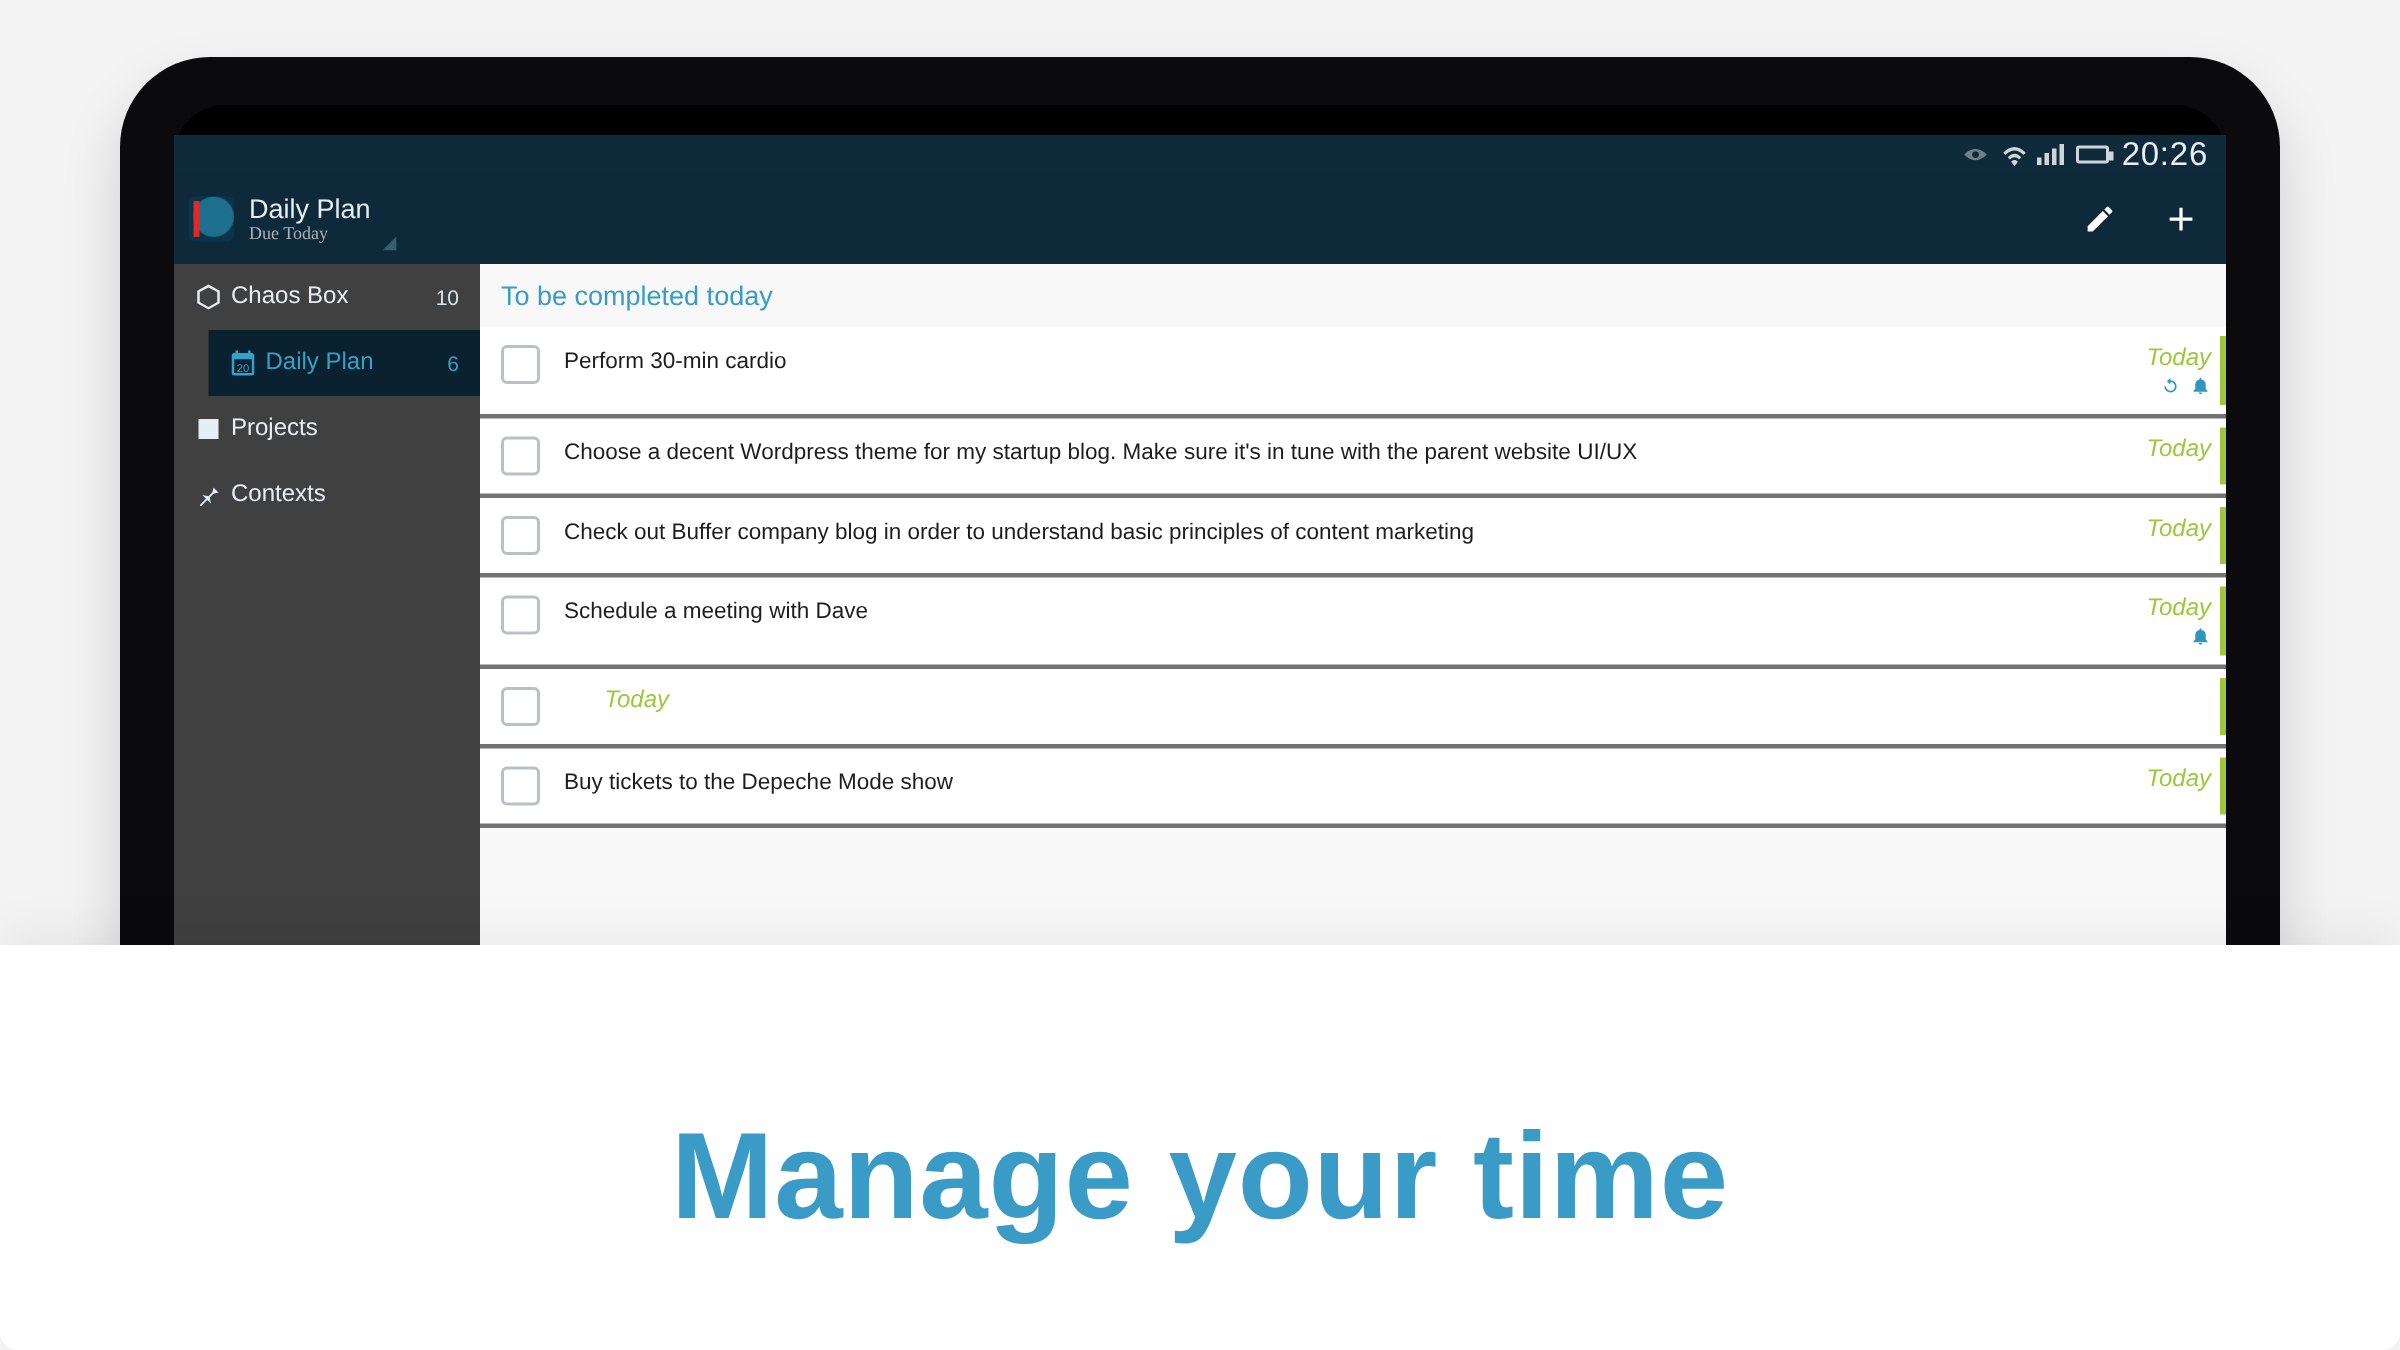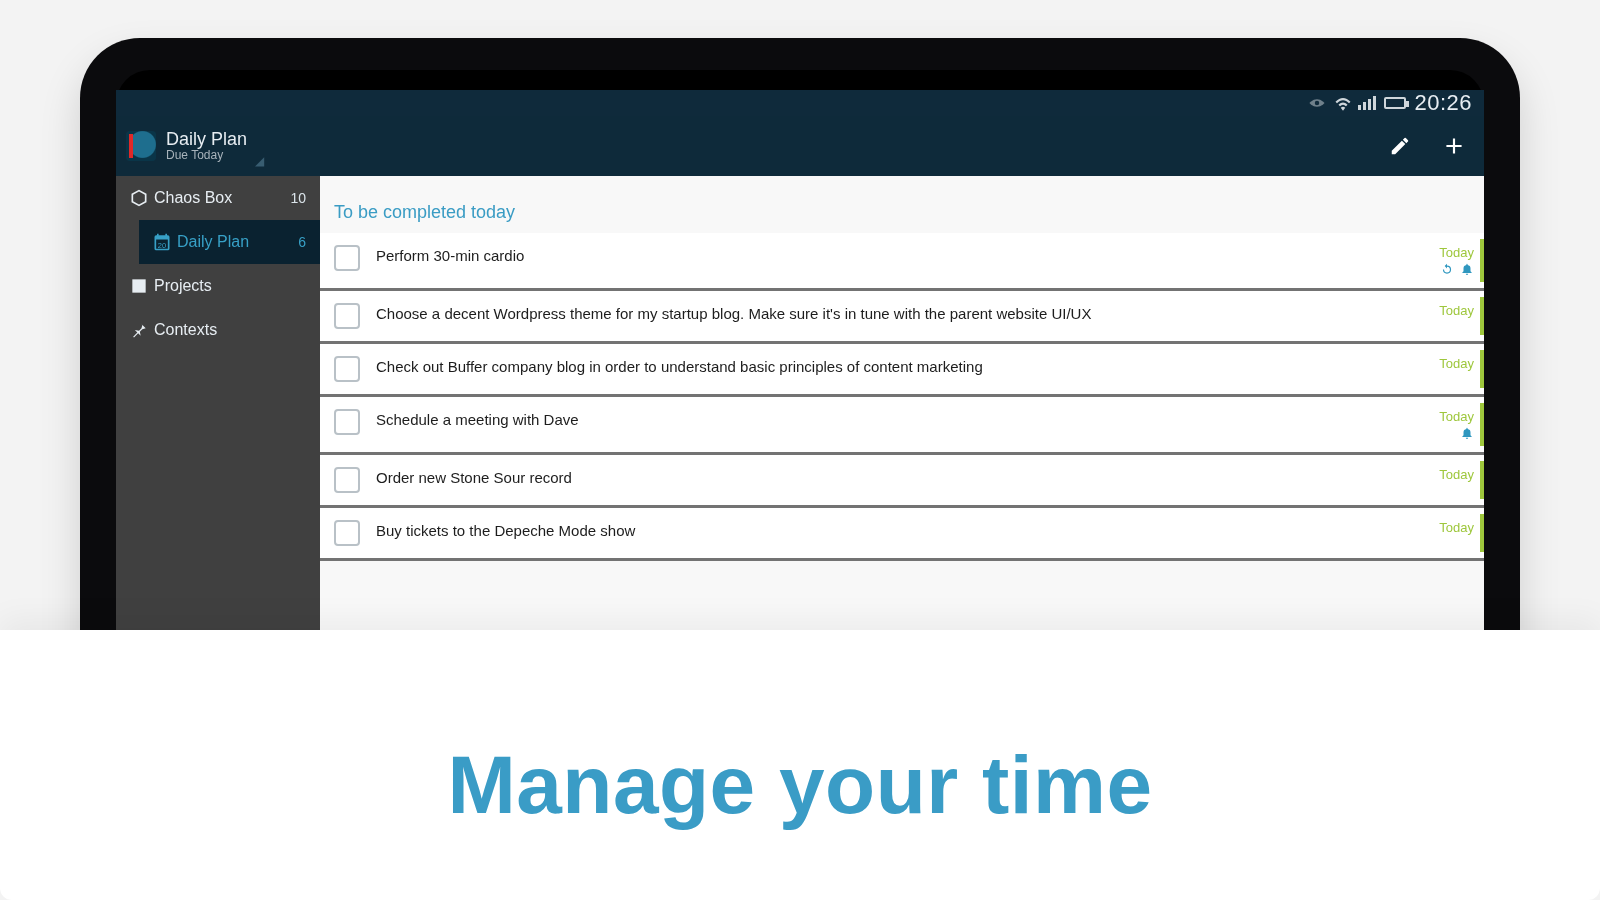--- a/index.html
+++ b/index.html
@@ -71,21 +71,21 @@
   }
   .app-logo {
     width:30px; height:30px; margin:0 10px 0 4px;
     background: radial-gradient(circle at 55% 45%, #1e6e8e 0 55%, #0a3548 60% 100%);
     border-radius:4px;
     position:relative;
   }
   .app-logo::before{content:""; position:absolute; left:3px; top:3px; width:4px; height:24px; background:#e02828;}
   .header-titles { line-height:1.1; }
   .header-title { font-size:18px; }
-  .header-sub { font-size:12px; color:#a8b3bb; }
+  .header-sub { font-size:12px; color:#a8b3bb;font-family:Liberation Serif, serif; }
   .header-drop { margin-left:8px; color:#385d71; font-size:12px; align-self:flex-end; margin-bottom:8px;}
   .header-actions { margin-left:auto; display:flex; gap:26px; padding-right:16px; color:#fff; }
   .header-btn { width:28px; height:28px; display:flex; align-items:center; justify-content:center; cursor:pointer; }
 
   
   .app-body {
     position:absolute; left:0; right:0; top:86px; bottom:0;
     display:flex;
   }
 
@@ -100,36 +100,36 @@
   .side-item .icon-slot { width:30px; display:flex; justify-content:center; }
   .side-item .count { margin-left:auto; font-size:14px; color:#dbe4ea; }
   .side-item.active { background:#0a2230; color:#37a0c6;margin-left:23px; }
   .side-item.active .count { color:#37a0c6; }
 
   .content {
     flex:1; background:#f8f8f8; display:flex; flex-direction:column;
   }
   .section-header {
     height:42px; display:flex; align-items:center; padding-left:14px;
-    color:#3a9cc4; font-size:18px; background:#f8f8f8;margin-top:15px;
+    color:#3a9cc4; font-size:18px; background:#f8f8f8;
   }
   .task-list { background:#fff; }
   .task-item {
     display:flex; align-items:flex-start;
     min-height:52px; padding:12px 10px 12px 14px;
     border-bottom:3px solid #737373;
     position:relative;
   }
   .task-check {
     width:26px; height:26px; border:2px solid #b9c1c7; border-radius:4px;
     margin-right:16px; flex-shrink:0; background:#fff;
   }
   .task-text { font-size:15px; color:#1d1d1d; line-height:1.45; padding-right:100px; flex:1; }
   .task-right { display:flex; flex-direction:column; align-items:flex-end; min-width:70px; }
-  .due-label { color:#9ec73c; font-size:13px; font-weight:500; }
+  .due-label { color:#9ec73c; font-size:16px; font-weight:500;font-style:italic; }
   .task-icons { display:flex; gap:6px; color:#2f97bf; margin-top:2px; }
   .stripe { position:absolute; right:0; top:6px; bottom:6px; width:4px; background:#9ec73c; }
 
   
   .caption-bar {
     position:absolute; left:0; right:0; bottom:0; height:270px;
     background:#ffffff;
     display:flex; align-items:center; justify-content:center;
     box-shadow: 0 -10px 30px rgba(0,0,0,.05);
   }
@@ -291,21 +291,20 @@
                     <svg width="14" height="14" viewBox="0 0 24 24">
                       <path fill="#2f97bf" d="M12 22a2 2 0 002-2h-4a2 2 0 002 2zm6-6V11a6 6 0 00-5-5.9V4a1 1 0 10-2 0v1.1A6 6 0 006 11v5l-2 2v1h16v-1l-2-2z"></path>
                     </svg>
                   </span>
                 </div>
               </div>
               <div class="stripe"></div>
             </div>
             <div class="task-item">
               <div class="task-check"></div>
-              <div class="task-text">Order new Stone Sour record</div>
               <div class="task-right">
                 <div class="due-label">Today</div>
               </div>
               <div class="stripe"></div>
             </div>
             <div class="task-item">
               <div class="task-check"></div>
               <div class="task-text">Buy tickets to the Depeche Mode show</div>
               <div class="task-right">
                 <div class="due-label">Today</div>

